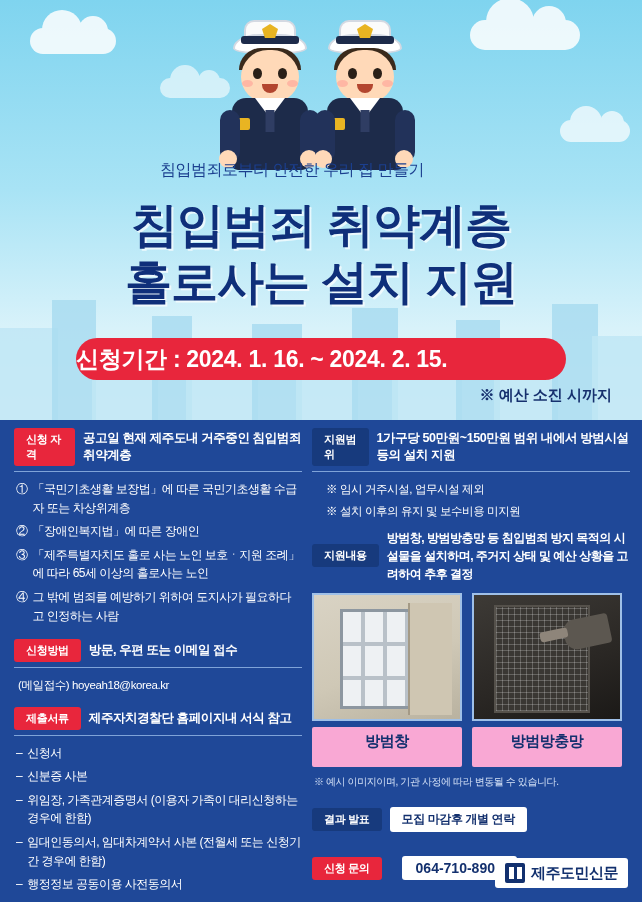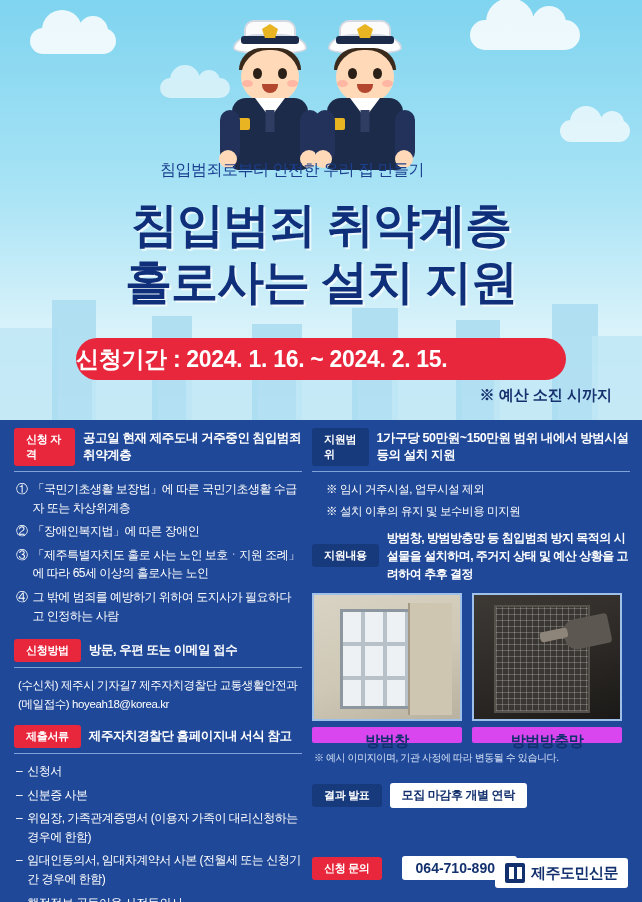--- a/index.html
+++ b/index.html
@@ -434,23 +434,23 @@
   .hand-tool:after {
     content: "";
     position: absolute;
     left: -24px; top: 6px;
     width: 28px; height: 10px;
     background: #8e857a;
     border-radius: 3px;
   }
   .photo-label {
     margin-top: 6px;
-    height: 16px;
+    height: 40px;
     line-height: 28px;
-    background: #d946ef;
+    background: #f9a8d4;
     color: #13306e;
     font-size: 15px;
     font-weight: bold;
     text-align: center;
     border-radius: 2px;
     letter-spacing: -0.5px;
   }
   .photo-note {
     color: #d5e2f7;
     font-size: 10px;
@@ -635,21 +635,20 @@
           <span class="mk">④</span>
           <span class="tx">그 밖에 범죄를 예방하기 위하여 도지사가 필요하다고 인정하는 사람</span>
         </div>
       </div>
 
       <div class="row-head" style="margin-top:14px;">
         <span class="tag">신청방법</span>
         <span class="htext">방문, 우편 또는 이메일 접수</span>
       </div>
       <div class="contact-lines">
-        <div>(수신처) 제주시 기자길7 제주자치경찰단 교통생활안전과</div>
         <div>(메일접수) hoyeah18@korea.kr</div>
       </div>
 
       <div class="row-head" style="margin-top:8px;">
         <span class="tag">제출서류</span>
         <span class="htext">제주자치경찰단 홈페이지내 서식 참고</span>
       </div>
       <div class="list">
         <div class="li">
           <span class="mk">–</span>

